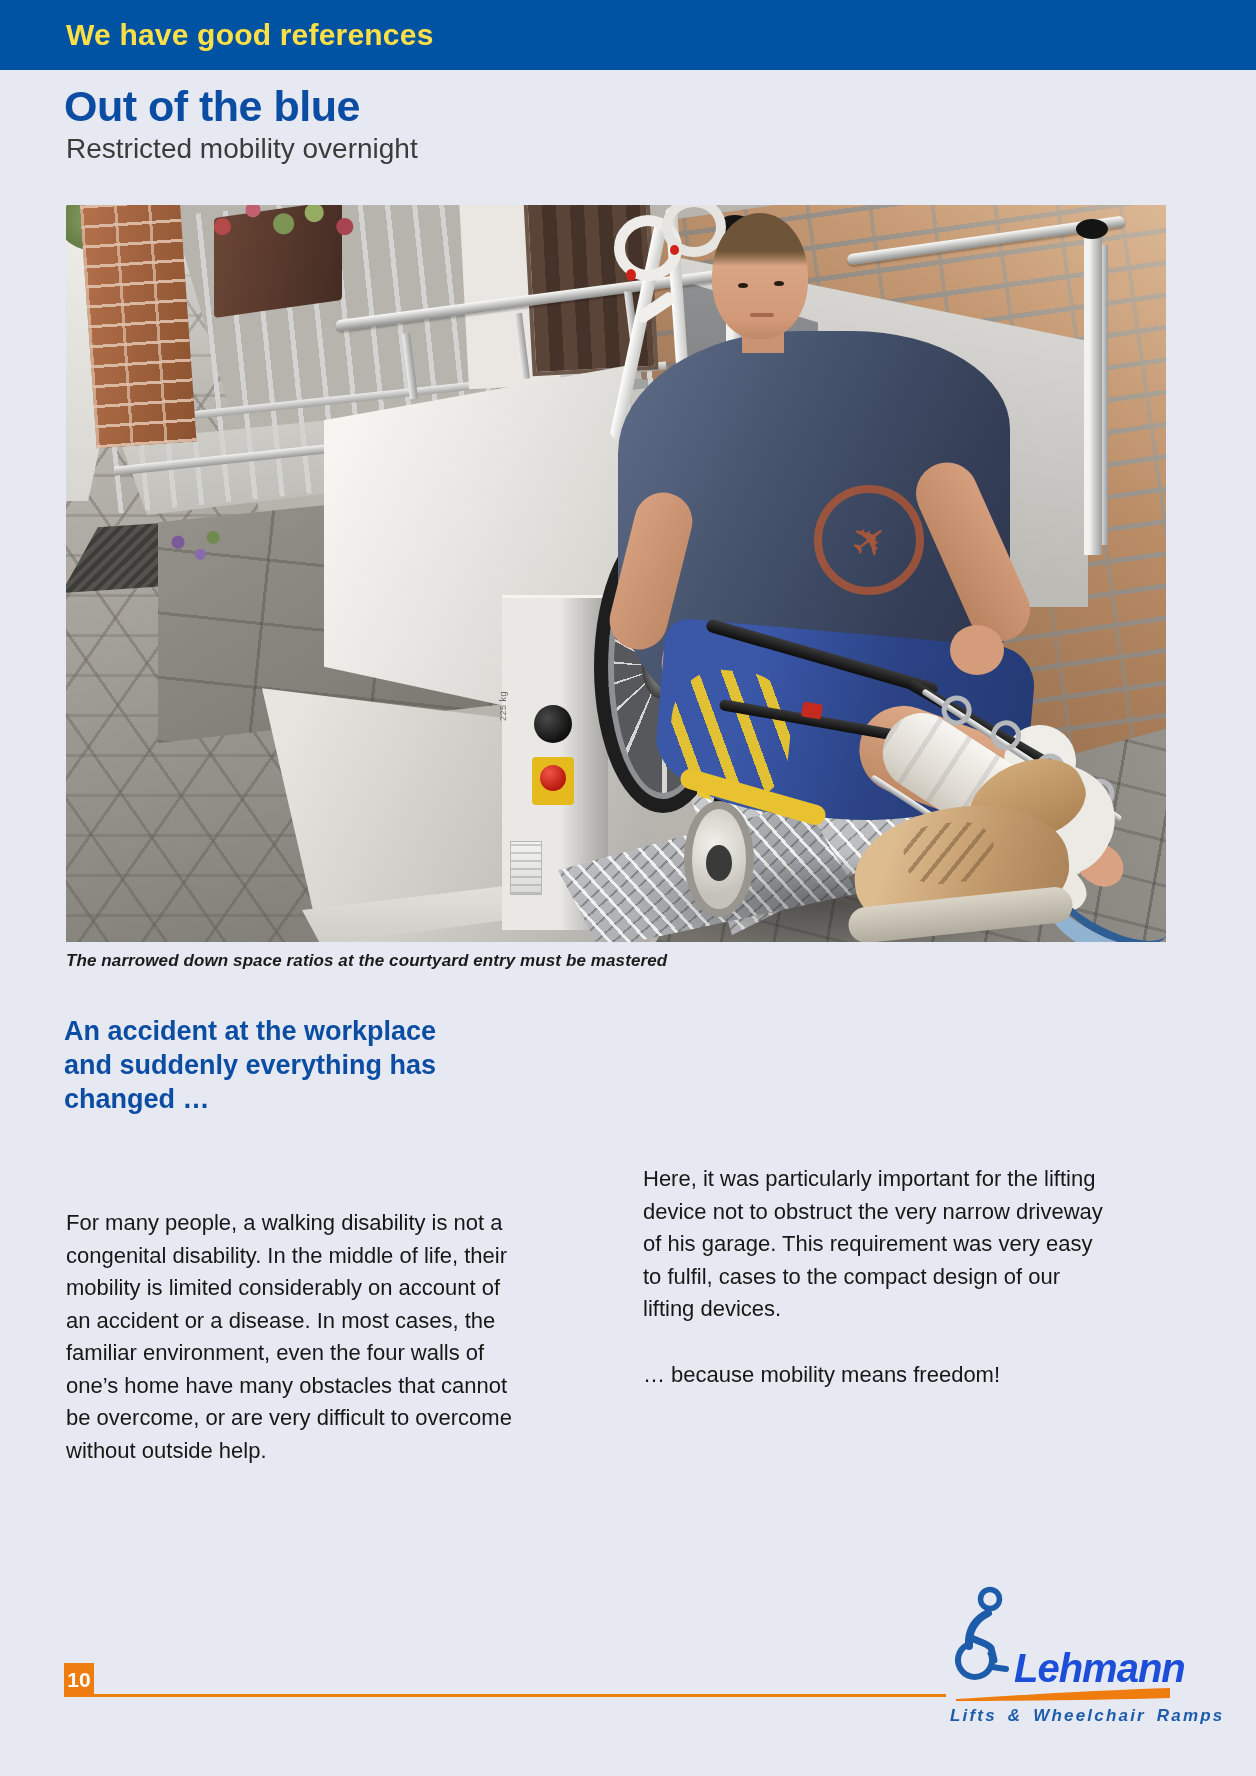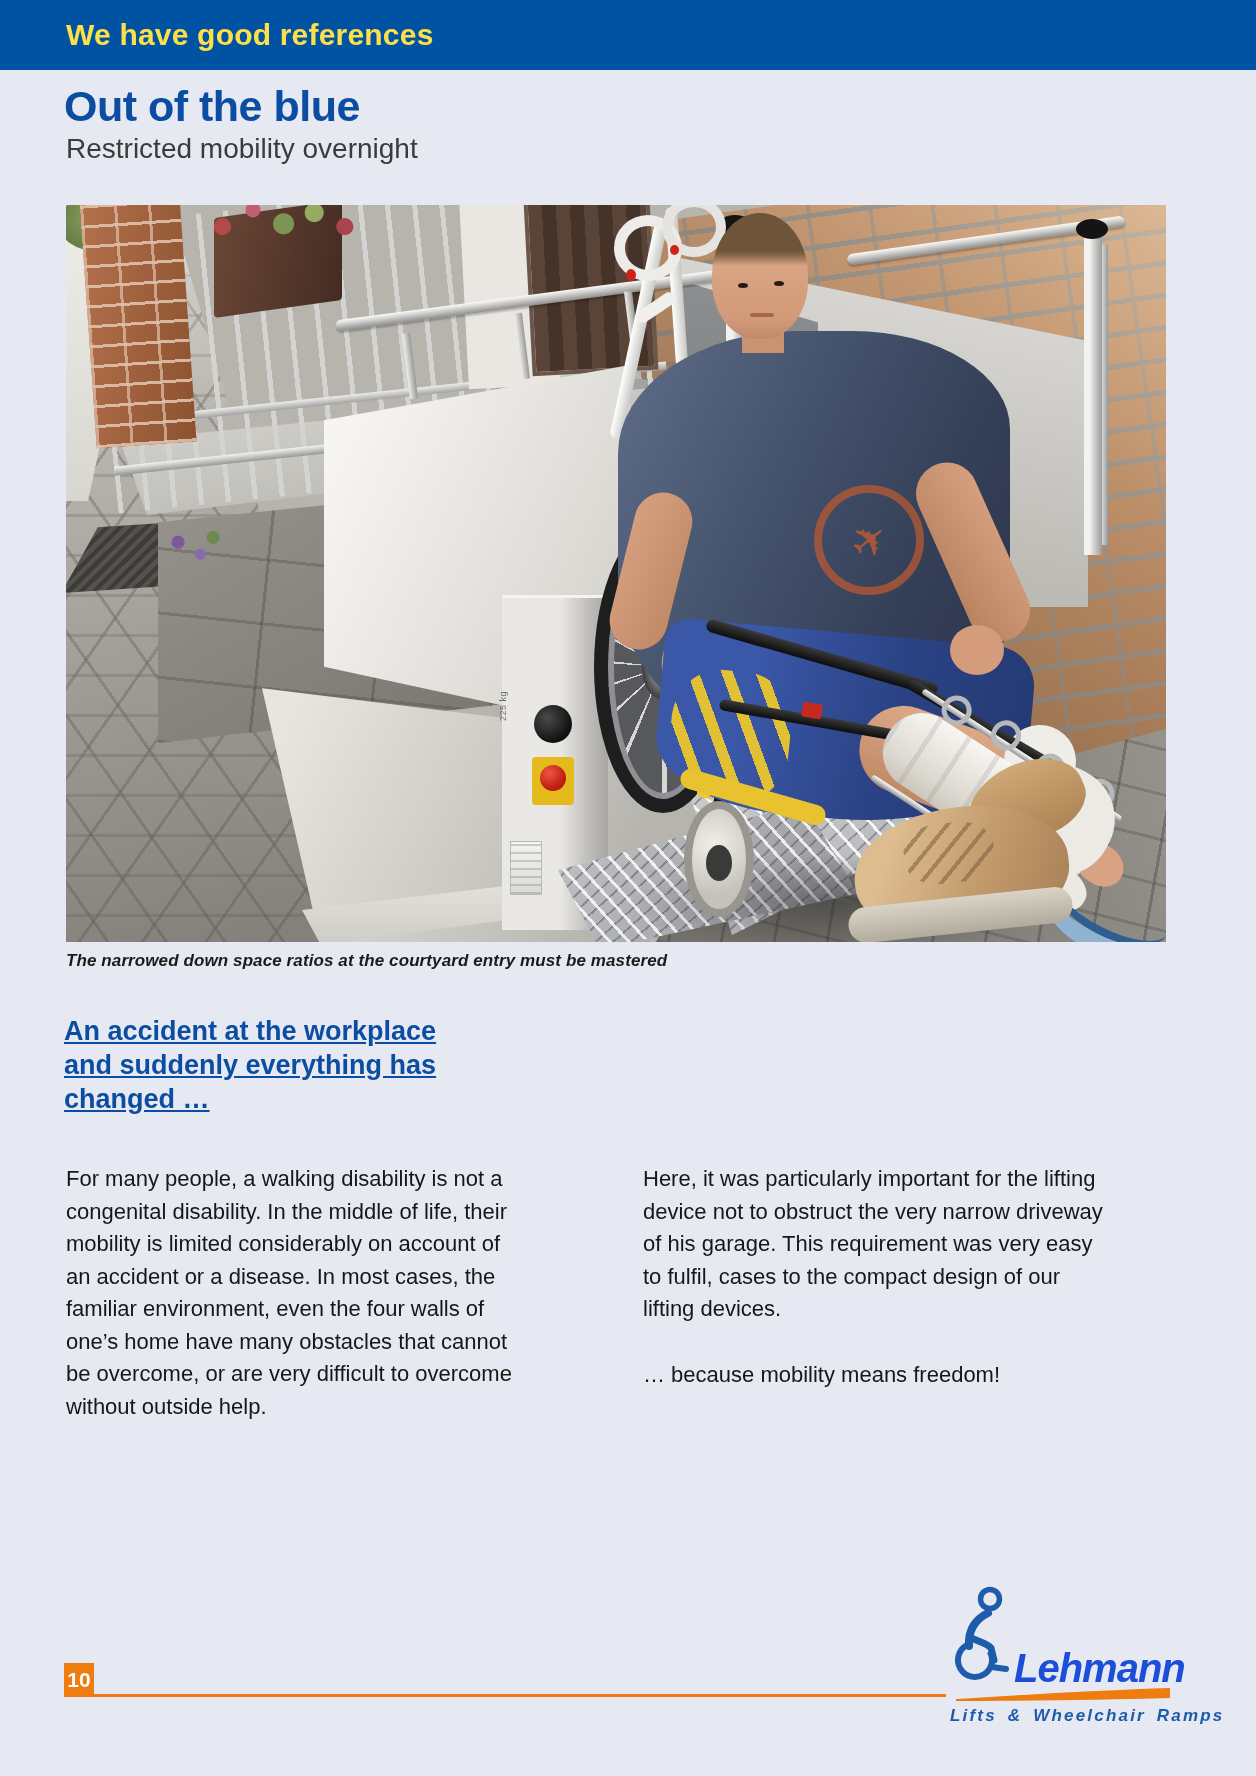--- a/index.html
+++ b/index.html
@@ -164,25 +164,25 @@
   .sock{left:938px;top:560px;width:110px;height:110px;border-radius:48%;transform:rotate(30deg);background:#eceae4;}
   .shoeBack{left:900px;top:558px;width:120px;height:78px;border-radius:50% 50% 40% 40%;transform:rotate(-24deg);background:linear-gradient(#cfa878,#ae8454);}
   .shoeMain{left:788px;top:602px;width:215px;height:125px;border-radius:52% 48% 46% 44%;transform:rotate(-6deg);
     background:linear-gradient(115deg,#ddbc8f 20%,#c1996b 60%,#a67e54);}
   .shoeSole{left:782px;top:692px;width:225px;height:36px;border-radius:18px;transform:rotate(-6deg);background:linear-gradient(#dad4c7,#b1ab9d);}
   .shoeLaces{left:838px;top:618px;width:90px;height:60px;border-radius:40%;transform:rotate(-6deg);
     background:repeating-linear-gradient(135deg, rgba(124,94,62,.55) 0 4px, rgba(0,0,0,0) 4px 16px);}
 
   
   .caption{position:absolute;left:66px;top:951px;font-size:17px;font-style:italic;font-weight:bold;color:#1b1b1b;letter-spacing:.1px;}
-  .h2{position:absolute;left:64px;top:1014px;font-size:27px;font-weight:bold;color:#0b4da2;line-height:34px;text-decoration:underline;}
+  .h2{position:absolute;left:64px;top:1014px;font-size:27px;font-weight:bold;color:#0b4da2;line-height:34px;}
   .h2 span{display:block;}
   .cols{position:absolute;left:66px;top:1163px;display:flex;}
   .cols p{margin:0 0 33px 0;font-size:22px;line-height:32.5px;color:#171717;}
-  .col1{width:452px;}
+  .col1{width:452px;margin-top:44px;}
   .col2{width:462px;margin-left:125px;}
 
   
   .pageNum{position:absolute;left:64px;top:1663px;width:30px;height:33px;background:#ee7c0e;color:#fff;
     font-size:21px;font-weight:bold;text-align:center;line-height:33px;}
   .rule{position:absolute;left:64px;top:1694px;width:882px;height:3px;background:#ee7c0e;}
   .logo{position:absolute;left:940px;top:1586px;width:250px;height:145px;}
   .logo .icon{position:absolute;left:8px;top:0;width:64px;height:100px;}
   .logo .name{position:absolute;left:74px;top:60px;font-size:40px;font-weight:bold;font-style:italic;color:#1d4ed8;letter-spacing:-1px;}
   .logo .swoosh{position:absolute;left:16px;top:102px;width:214px;height:14px;}

